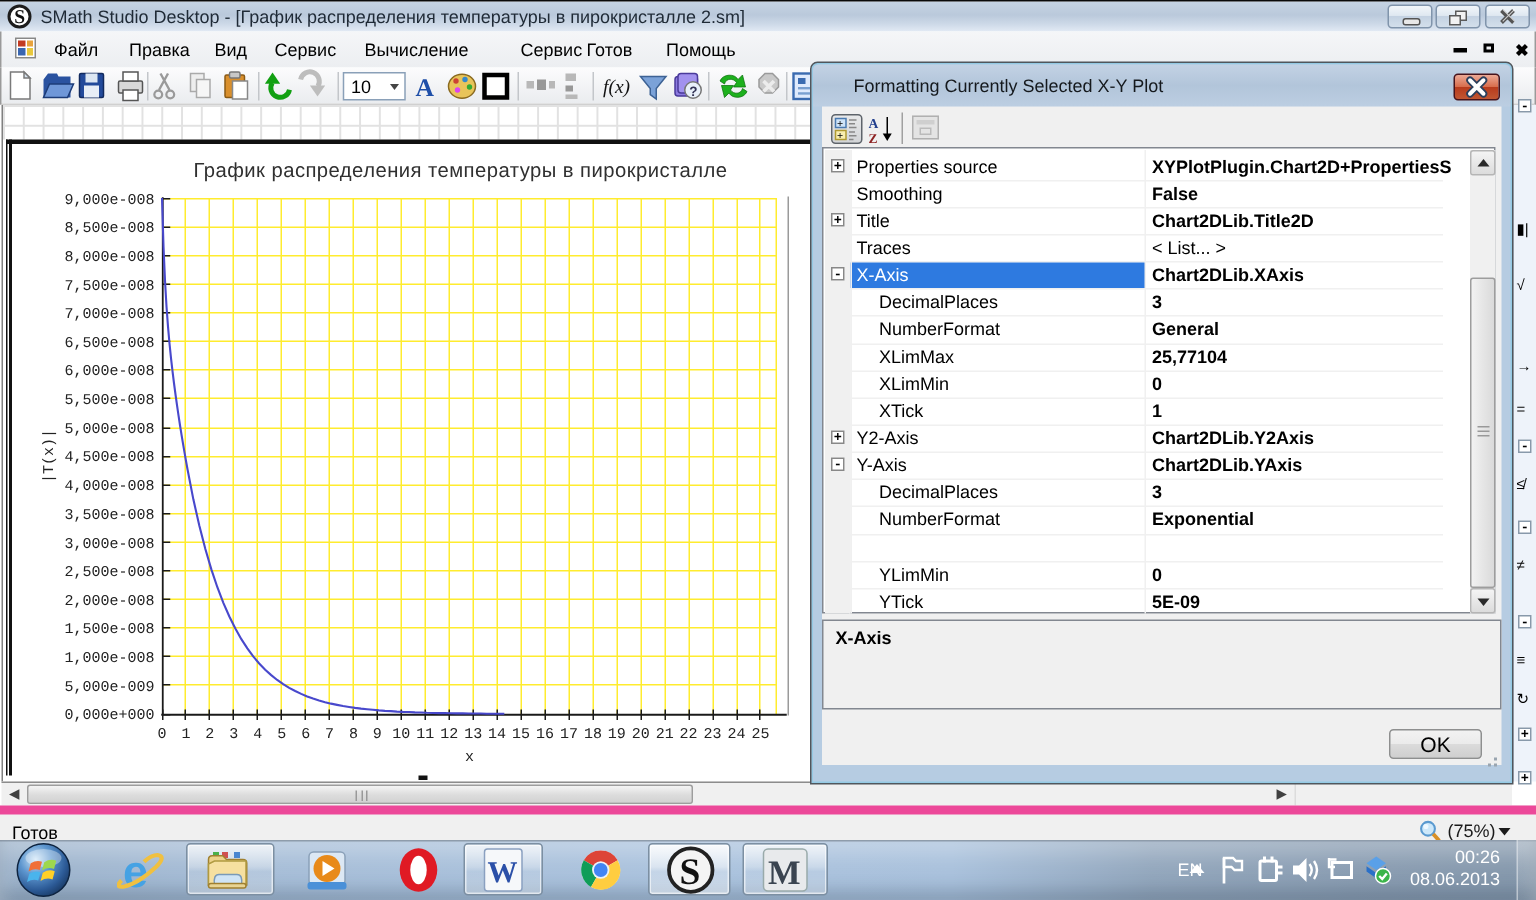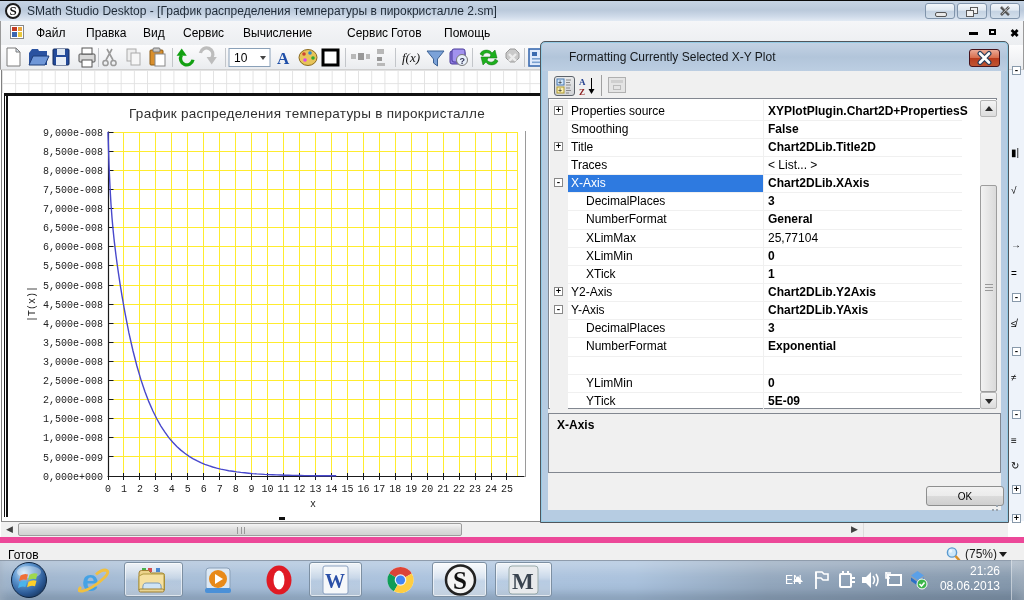--- a/index.html
+++ b/index.html
@@ -44,21 +44,21 @@
 #dlgbody{position:absolute;left:7px;top:29px;width:453px;height:439px;background:#f0f0f0;}
 
 #pgrid{position:absolute;left:0px;top:27px;width:449px;height:311px;background:#fff;border:1px solid #828790;}
 .prow{position:absolute;left:1px;width:429px;height:19px;font-size:12px;color:#000;}
 .prow .nm{position:absolute;left:21px;top:2px;}
 .prow .nm2{position:absolute;left:36px;top:2px;}
 .prow .vl{position:absolute;left:218px;top:2px;font-weight:bold;white-space:nowrap;max-width:212px;overflow:hidden;}
 .pbox{position:absolute;left:4px;top:4px;width:9px;height:9px;border:1px solid #888;background:#fff;font:bold 9px "Liberation Mono";line-height:8px;text-align:center;color:#000;}
 .rowline{position:absolute;left:1px;width:412px;height:1px;background:#f0f0f0;}
 #descpane{position:absolute;left:0px;top:342px;width:453px;height:60px;background:#f0f0f0;border:1px solid #828790;}
-#okbtn{position:absolute;left:378px;top:415px;width:78px;height:20px;border:1px solid #8e8f8f;border-radius:3px;background:linear-gradient(180deg,#f2f2f2,#ebebeb 50%,#dbdbdb 51%,#cfcfcf);font-size:10px;text-align:center;line-height:19px;color:#000;}
+#okbtn{position:absolute;left:378px;top:415px;width:62px;height:20px;border:1px solid #8e8f8f;border-radius:3px;background:linear-gradient(180deg,#f2f2f2,#ebebeb 50%,#dbdbdb 51%,#cfcfcf);font-size:14px;text-align:center;line-height:19px;color:#000;}
 </style></head>
 <body>
 <div id="stage">
 
 <div class="abs" id="sheet"></div>
 <div class="abs" id="gridband"></div>
 
 <svg class="abs" id="chartsvg" style="left:0;top:0;width:1024px;height:600px" viewBox="0 0 1024 600">
 <line x1="123.5" y1="132" x2="123.5" y2="476" stroke="#ffec2e" stroke-width="1"></line>
 <line x1="139.5" y1="132" x2="139.5" y2="476" stroke="#ffec2e" stroke-width="1"></line>
@@ -471,21 +471,21 @@
 <svg style="position:absolute;left:884px;top:9px;width:20px;height:22px" viewBox="0 0 20 22">
         <rect x="4" y="6" width="13" height="10" fill="none" stroke="#fff" stroke-width="2"></rect>
         <path d="M2 3 v6 h4 M2 4 h5" stroke="#fff" stroke-width="1.6" fill="none"></path>
       </svg>
 <svg style="position:absolute;left:907px;top:9px;width:21px;height:22px" viewBox="0 0 21 22">
         <path d="M10.5 2 L4 6.5 L10.5 11 L17 6.5 z" fill="#5aa0e8"></path>
         <path d="M4 8.5 L10.5 13 L17 8.5 L17 12 L10.5 16.5 L4 12 z" fill="#2a70c8"></path>
         <circle cx="15" cy="15" r="5" fill="#3cb54a" stroke="#fff"></circle>
         <path d="M12.5 15 l2 2 l3 -3.6" stroke="#fff" stroke-width="1.6" fill="none"></path>
       </svg>
-<div style="position:absolute;left:940px;top:4px;width:60px;text-align:right;font-size:12px;color:#fff;">21:26</div>
+<div style="position:absolute;left:940px;top:4px;width:60px;text-align:right;font-size:12px;color:#fff;">00:26</div>
 <div style="position:absolute;left:930px;top:19px;width:70px;text-align:right;font-size:12px;color:#fff;">08.06.2013</div>
 <div style="position:absolute;left:1011px;top:0;width:1px;height:40px;background:rgba(255,255,255,.5);"></div>
 <div style="position:absolute;left:1012px;top:0;width:12px;height:40px;background:linear-gradient(180deg,rgba(255,255,255,.22),rgba(255,255,255,.06));"></div>
     </div>
 
 <div class="abs" id="dlg">
  <div id="dlgtitle">
         <span>Formatting Currently Selected X-Y Plot</span>
       </div>
  <div id="dlgclose">
@@ -560,21 +560,21 @@
             <div class="vl" style="font-weight:bold;">3</div>
           </div>
           <div class="rowline" style="top:111.4px;"></div>
           <div class="prow" style="top:111.4px;">
             <div class="nm2">NumberFormat</div>
             <div class="vl" style="font-weight:bold;">General</div>
           </div>
           <div class="rowline" style="top:129.5px;"></div>
           <div class="prow" style="top:129.5px;">
             <div class="nm2">XLimMax</div>
-            <div class="vl" style="font-weight:normal;">25,77104</div>
+            <div class="vl" style="font-weight:bold;">25,77104</div>
           </div>
           <div class="rowline" style="top:147.7px;"></div>
           <div class="prow" style="top:147.7px;">
             <div class="nm2">XLimMin</div>
             <div class="vl" style="font-weight:bold;">0</div>
           </div>
           <div class="rowline" style="top:165.8px;"></div>
           <div class="prow" style="top:165.8px;">
             <div class="nm2">XTick</div>
             <div class="vl" style="font-weight:bold;">1</div>

